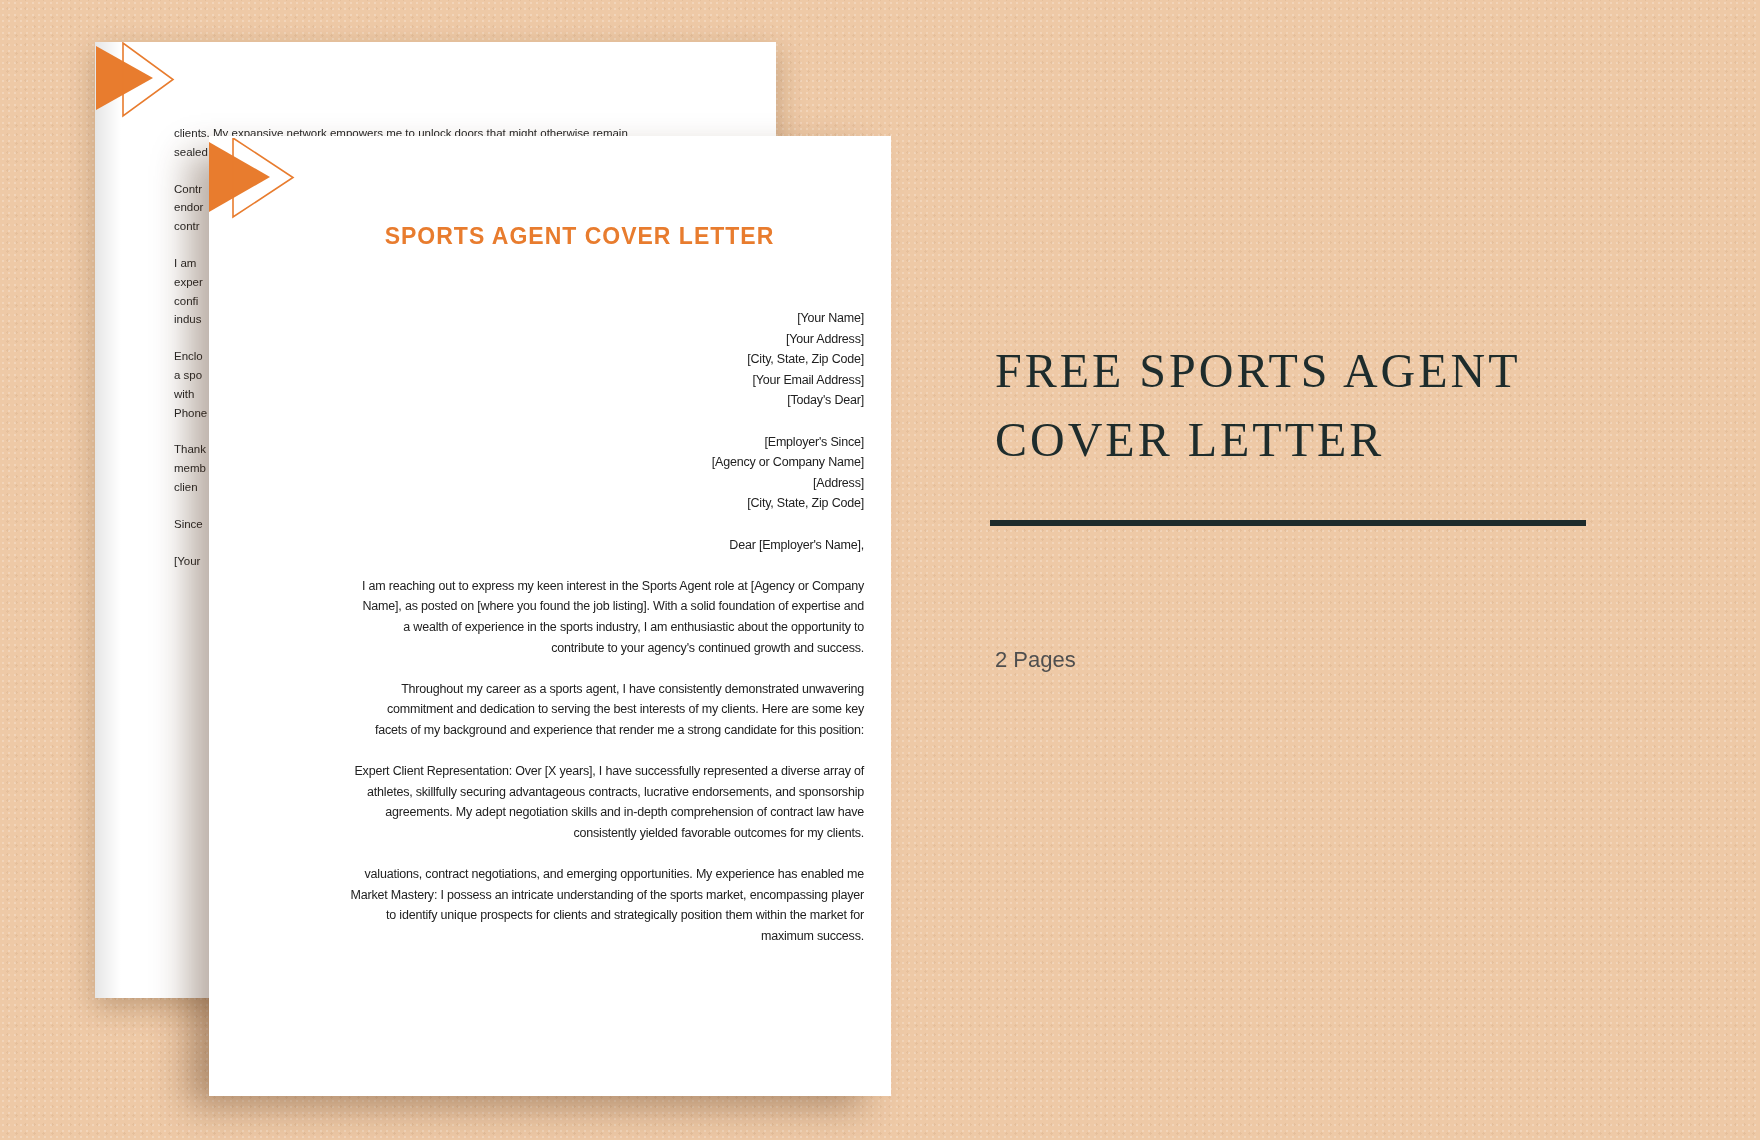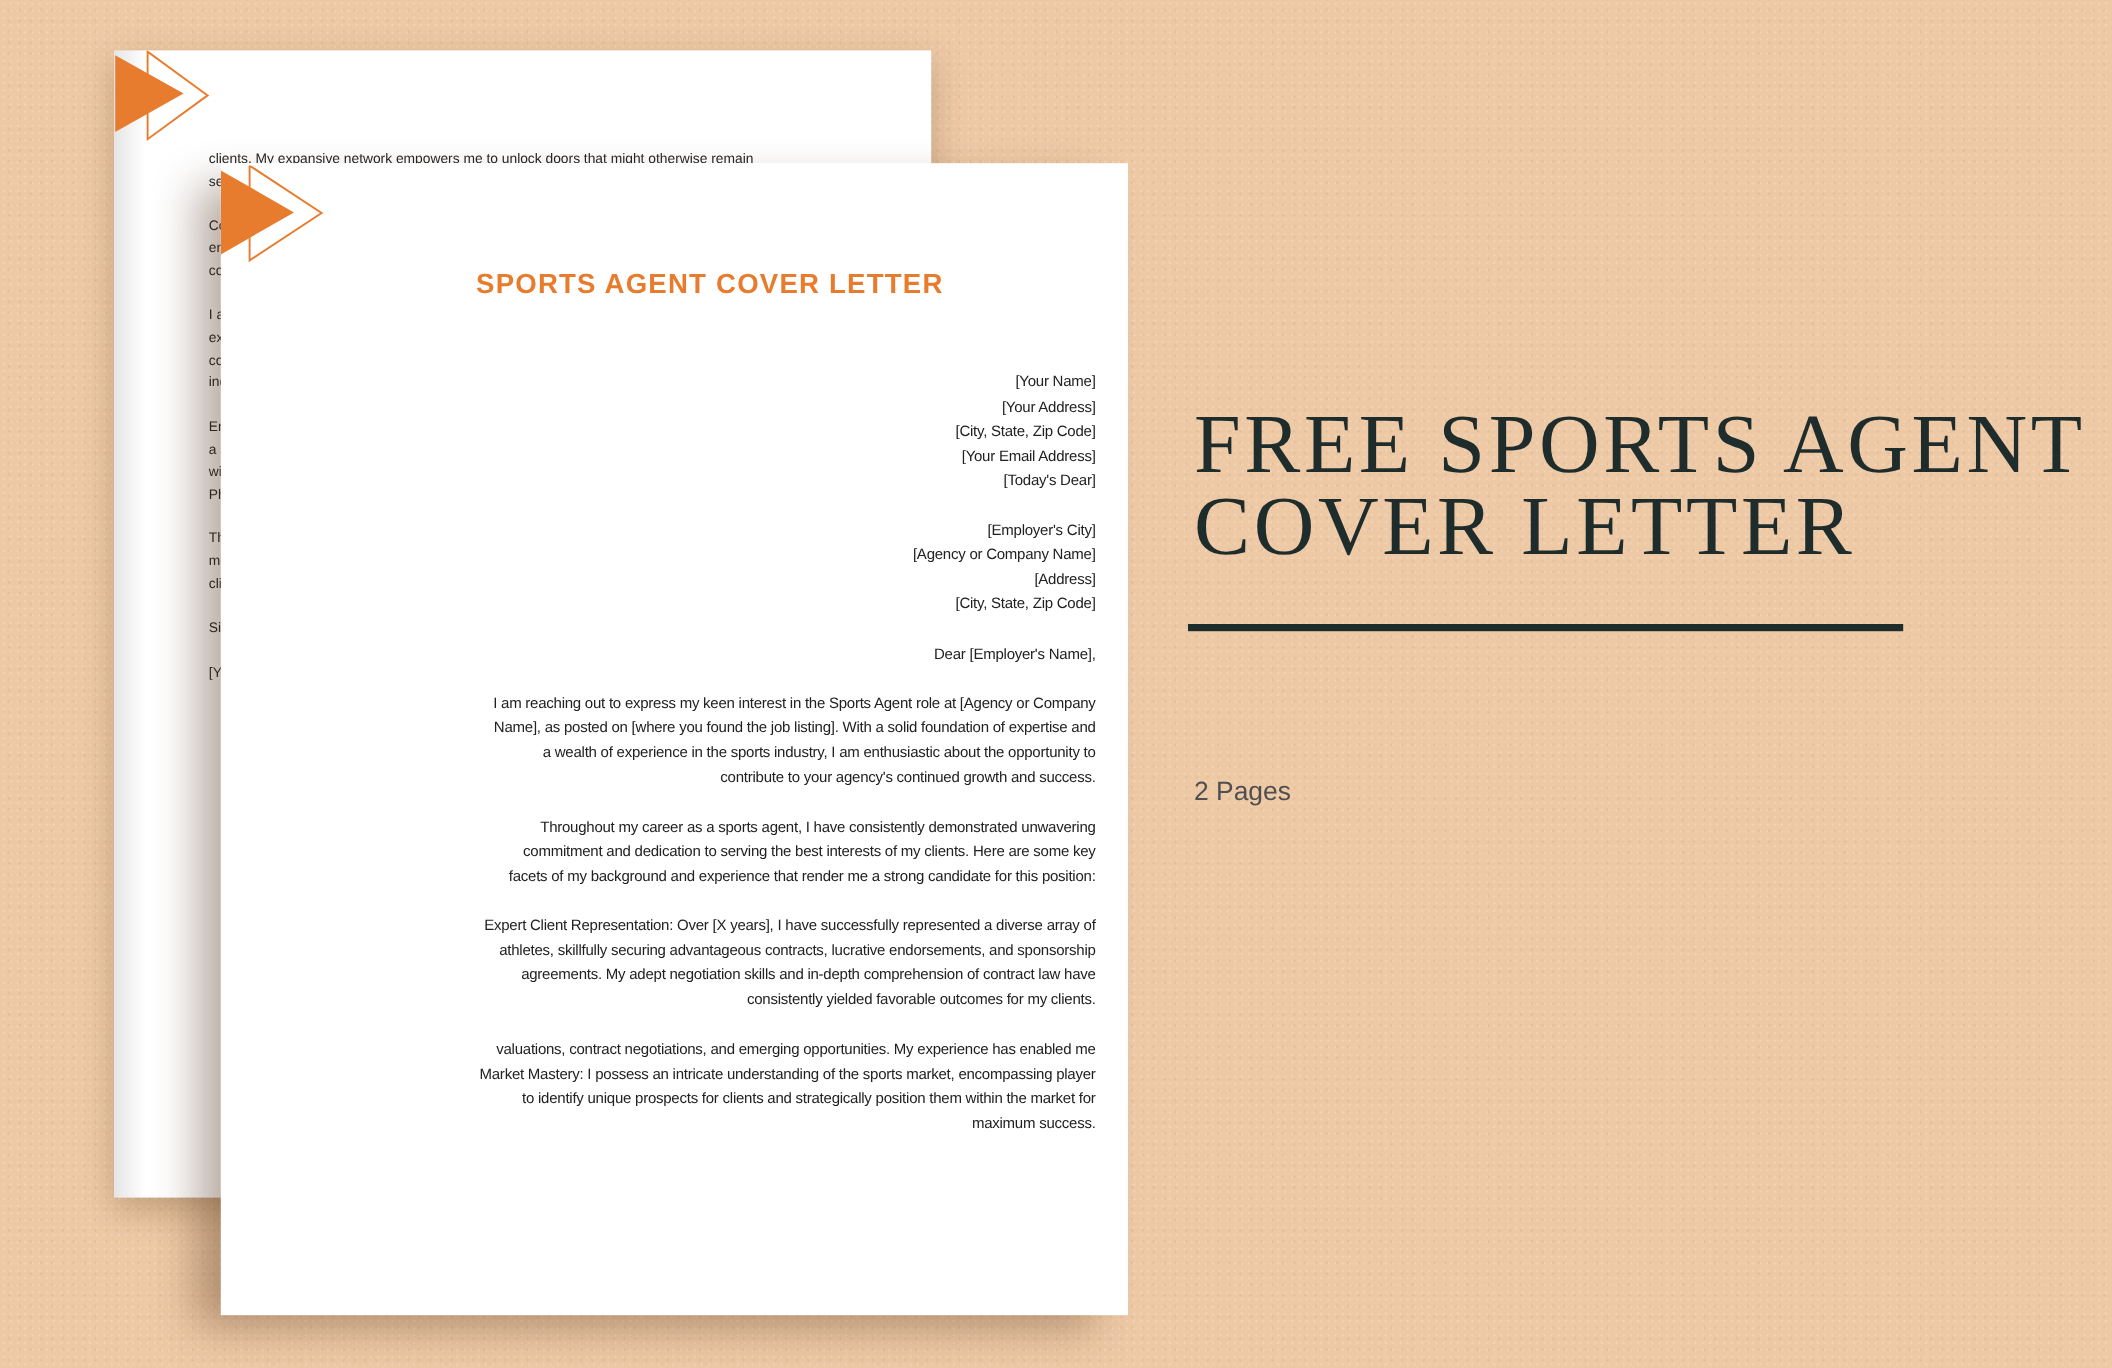--- a/index.html
+++ b/index.html
@@ -16,21 +16,21 @@
   .page{position:absolute;background:#ffffff;}
   #page1{
     left:95px;top:42px;width:681px;height:956px;
     box-shadow:0 10px 26px rgba(80,45,15,.28);
   }
   #page1::before{
     content:"";position:absolute;left:0;top:0;bottom:0;width:26px;
     background:linear-gradient(90deg,rgba(0,0,0,.10),rgba(0,0,0,0));
   }
   #page2{
-    left:184px;top:136px;width:756px;height:960px;
+    left:209px;top:136px;width:682px;height:960px;
     box-shadow:-24px 14px 34px -4px rgba(70,40,15,.38);
   }
   .logo{position:absolute;}
   #logo1{left:0;top:0;}
   #logo2{left:0;top:2px;}
   .p1text{
     position:absolute;left:79px;top:82px;right:6px;
     font-size:11.5px;line-height:18.8px;color:#262626;
   }
   .p1text .para{margin:0 0 18px 0;}
@@ -42,21 +42,21 @@
   }
   .p2text{
     position:absolute;left:86px;right:27px;top:172px;
     font-size:12.5px;line-height:20.6px;letter-spacing:-0.2px;color:#212121;text-align:right;
   }
   .p2text .block{margin:0 0 20.6px 0;}
   .p2text .line{white-space:nowrap;}
   .panel-heading{
     position:absolute;left:995px;top:336px;
     font-family:"Liberation Serif","DejaVu Serif",serif;font-weight:400;
-    font-size:70px;line-height:69px;letter-spacing:3px;
+    font-size:48px;line-height:69px;letter-spacing:3px;
     color:#1e2c2c;white-space:nowrap;
   }
   .panel-rule{
     position:absolute;left:990px;top:520px;width:596px;height:6px;
     background:#1e2c2c;
   }
   .panel-pages{
     position:absolute;left:995px;top:644px;
     font-size:22px;line-height:32px;color:#4f4f4f;
   }
@@ -113,21 +113,21 @@
   <div class="doc-title">SPORTS AGENT COVER LETTER</div>
   <div class="p2text">
     <div class="block">
         <div class="line">[Your Name]</div>
         <div class="line">[Your Address]</div>
         <div class="line">[City, State, Zip Code]</div>
         <div class="line">[Your Email Address]</div>
         <div class="line">[Today's Dear]</div>
       </div>
     <div class="block">
-        <div class="line">[Employer's City]</div>
+        <div class="line">[Employer's Since]</div>
         <div class="line">[Agency or Company Name]</div>
         <div class="line">[Address]</div>
         <div class="line">[City, State, Zip Code]</div>
       </div>
     <div class="block">
       <div class="line">Dear [Employer's Name],</div>
     </div>
     <div>
         <div class="block">
           <div class="line">I am reaching out to express my keen interest in the Sports Agent role at [Agency or Company</div>

